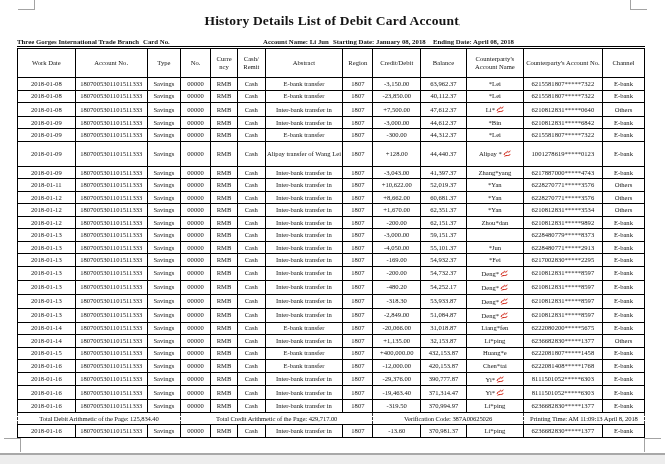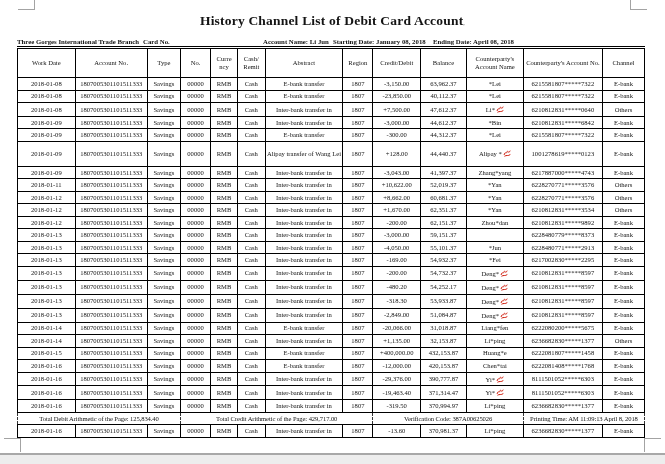--- a/index.html
+++ b/index.html
@@ -61,21 +61,21 @@
 </head>
 <body>
 
 <div class="page">
 
   <div class="crop tl"></div>
   <div class="crop tr"></div>
   <div class="crop bl"></div>
   <div class="crop br"></div>
 
-  <div class="title"><span>History Channel List of Debit Card Account</span><span class="mark">,</span></div>
+  <div class="title"><span>History Details List of Debit Card Account</span><span class="mark">,</span></div>
 
   <div class="info-line">
     <span class="info-branch">Three Gorges International Trade Branch</span>
     <span class="info-card">Card No.</span>
     <span class="info-account">Account Name: Li Jun</span>
     <span class="info-start">Starting Date: January 08, 2018</span>
     <span class="info-end">Ending Date: April 08, 2018</span>
   </div>
 
   <table class="grid">

